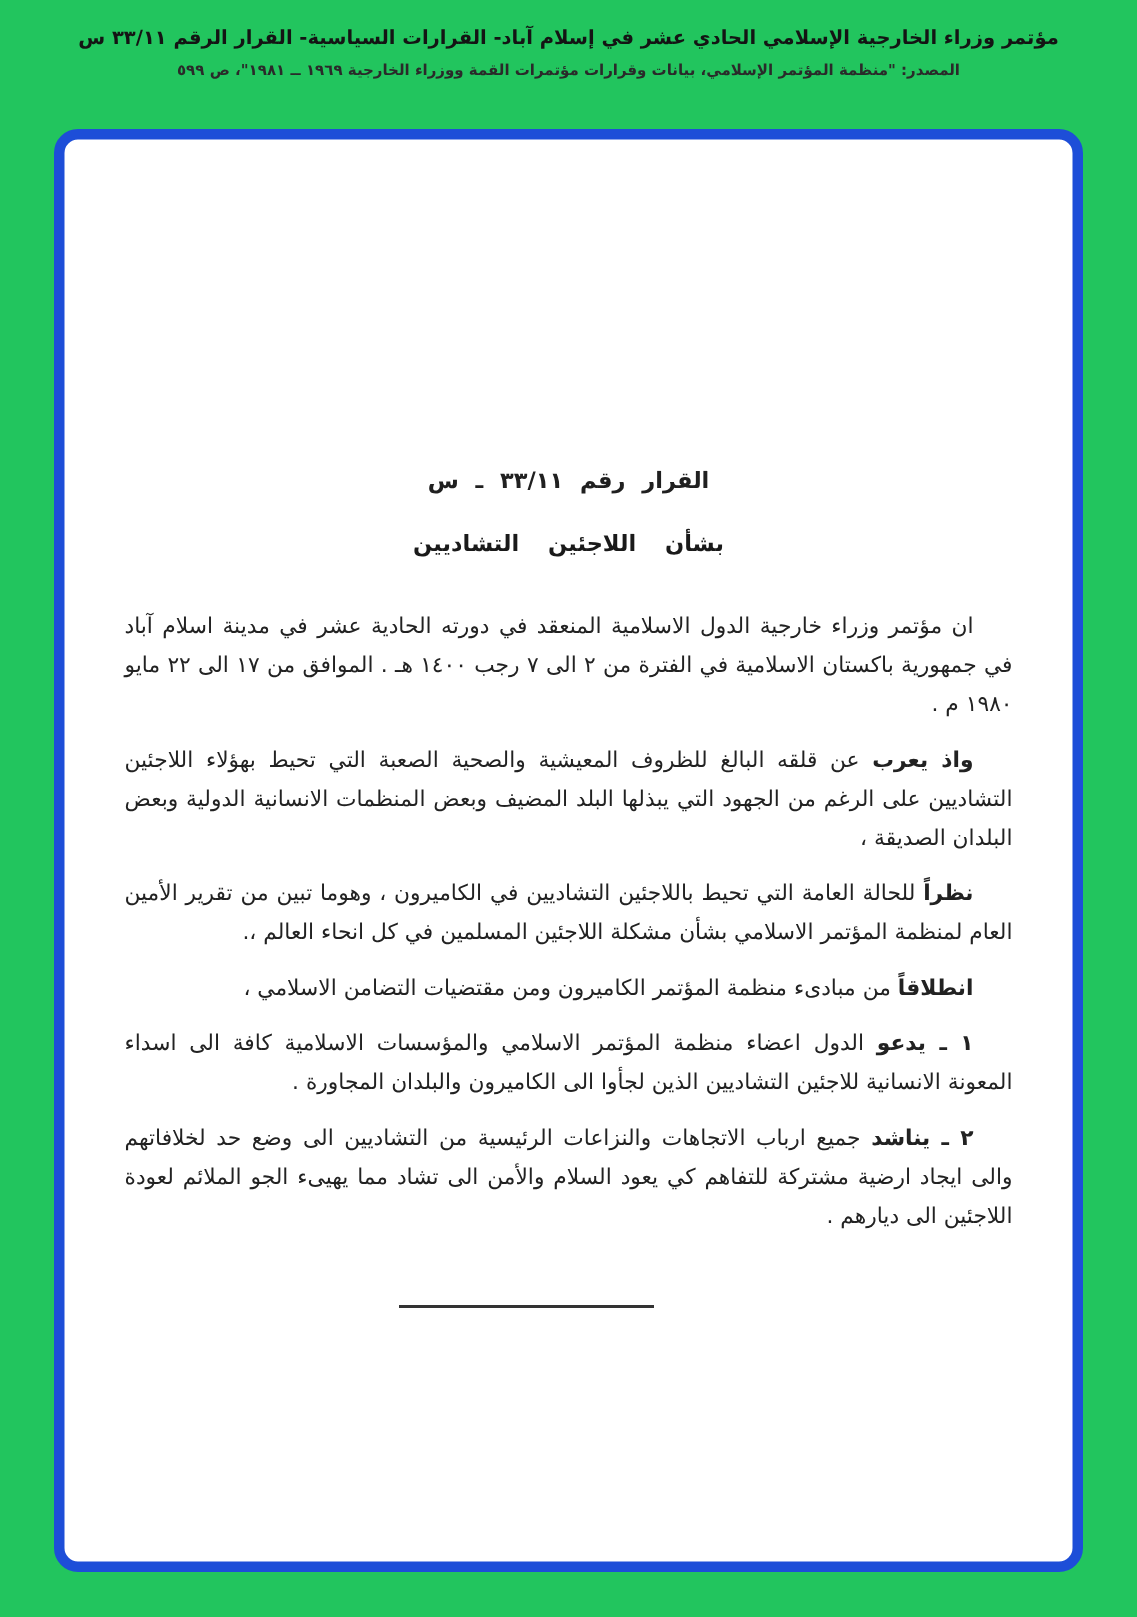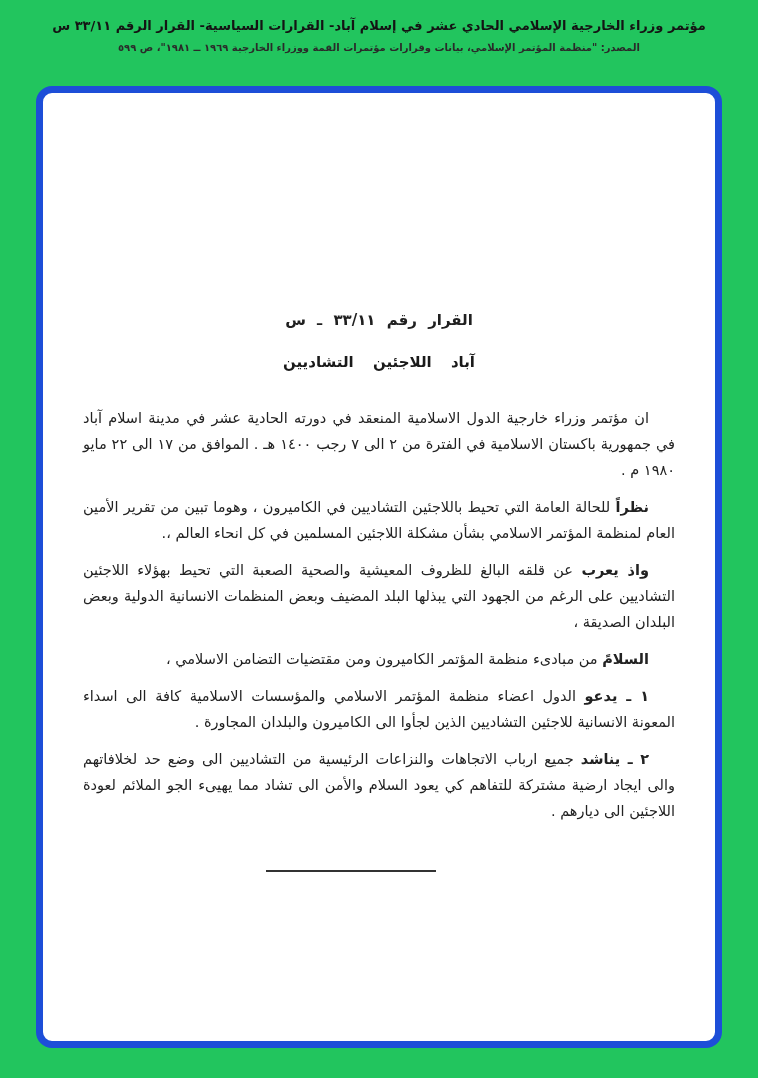--- a/index.html
+++ b/index.html
@@ -104,39 +104,39 @@
   <div class="page-header">
     <div class="header-title">مؤتمر وزراء الخارجية الإسلامي الحادي عشر في إسلام آباد- القرارات السياسية- القرار الرقم ٣٣/١١ س</div>
     <div class="header-source">المصدر: "منظمة المؤتمر الإسلامي، بيانات وقرارات مؤتمرات القمة ووزراء الخارجية ١٩٦٩ ــ ١٩٨١"،  ص ٥٩٩</div>
   </div>
 
   <div class="doc-frame">
     <div class="doc-content">
 
       <div class="res-title">القرار رقم ٣٣/١١ ـ س</div>
 
-      <div class="res-subject">آباد اللاجئين التشاديين</div>
+      <div class="res-subject">بشأن اللاجئين التشاديين</div>
 
       <p class="para">
         <span class="lead"></span>
         <span>ان مؤتمر وزراء خارجية الدول الاسلامية المنعقد في دورته الحادية عشر في مدينة اسلام آباد في جمهورية باكستان الاسلامية في الفترة من ٢ الى ٧ رجب ١٤٠٠ هـ . الموافق من ١٧ الى ٢٢ مايو ١٩٨٠ م .</span>
+      </p>
+
+      <p class="para">
+        <span class="lead">واذ يعرب</span>
+        <span>عن قلقه البالغ للظروف المعيشية والصحية الصعبة التي تحيط بهؤلاء اللاجئين التشاديين على الرغم من الجهود التي يبذلها البلد المضيف وبعض المنظمات الانسانية الدولية وبعض البلدان الصديقة ،</span>
       </p>
 
       <p class="para">
         <span class="lead">نظراً</span>
         <span>للحالة العامة التي تحيط باللاجئين التشاديين في الكاميرون ، وهوما تبين من تقرير الأمين العام لمنظمة المؤتمر الاسلامي بشأن مشكلة اللاجئين المسلمين في كل انحاء العالم ،.</span>
       </p>
 
       <p class="para">
-        <span class="lead">واذ يعرب</span>
-        <span>عن قلقه البالغ للظروف المعيشية والصحية الصعبة التي تحيط بهؤلاء اللاجئين التشاديين على الرغم من الجهود التي يبذلها البلد المضيف وبعض المنظمات الانسانية الدولية وبعض البلدان الصديقة ،</span>
-      </p>
-
-      <p class="para">
-        <span class="lead">السلامً</span>
+        <span class="lead">انطلاقاً</span>
         <span>من مبادىء منظمة المؤتمر الكاميرون ومن مقتضيات التضامن الاسلامي ،</span>
       </p>
 
       <p class="para">
         <span class="lead">١ ـ يدعو</span>
         <span>الدول اعضاء منظمة المؤتمر الاسلامي والمؤسسات الاسلامية كافة الى اسداء المعونة الانسانية للاجئين التشاديين الذين لجأوا الى الكاميرون والبلدان المجاورة .</span>
       </p>
 
       <p class="para">
         <span class="lead">٢ ـ يناشد</span>

